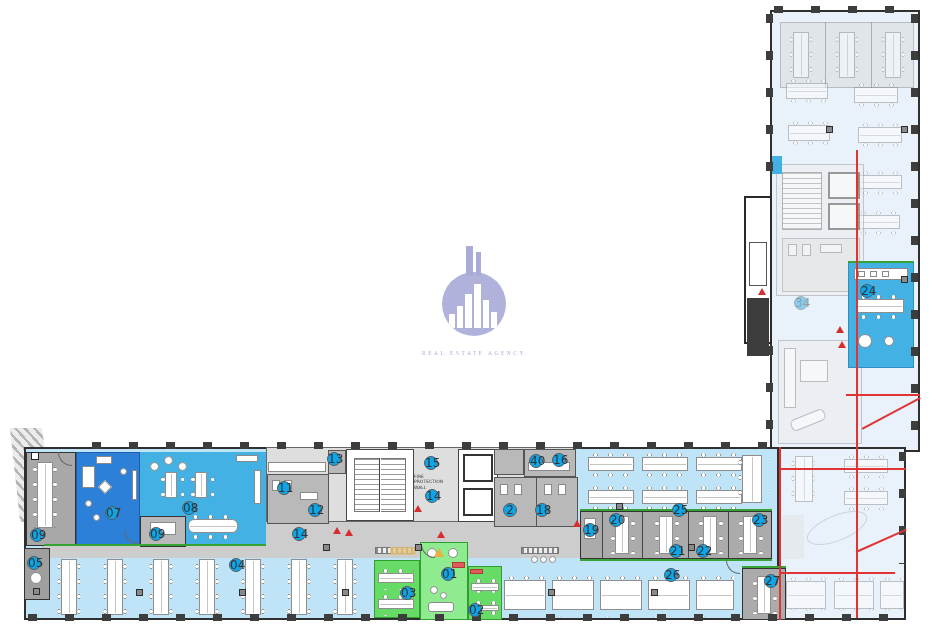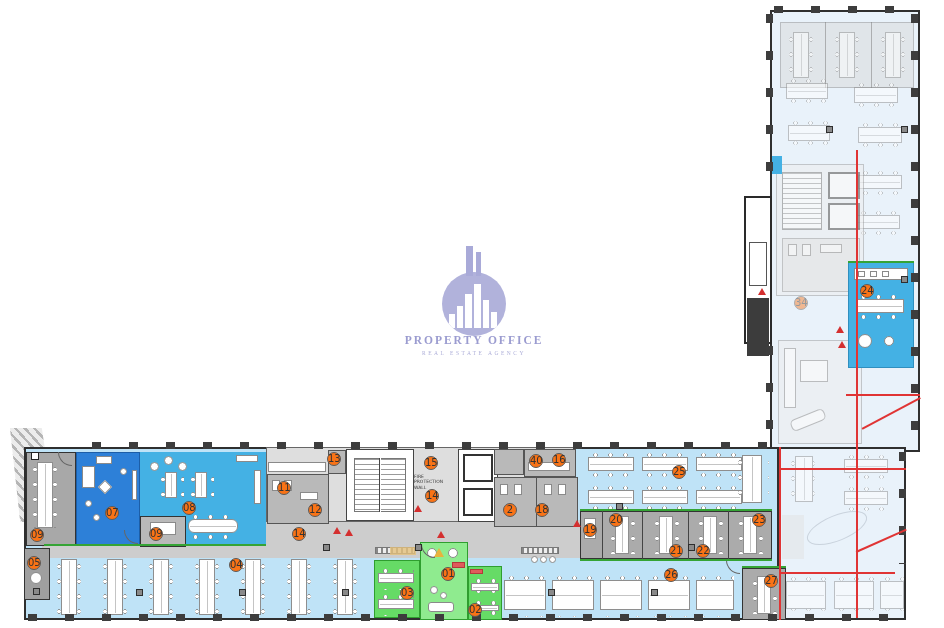--- a/index.html
+++ b/index.html
@@ -1,21 +1,21 @@
 <!DOCTYPE html>
 <html><head>
 <meta charset="utf-8">
 <style>
   html,body{margin:0;padding:0;background:#fff;}
   .plan{position:relative;width:944px;height:628px;background:#fff;overflow:hidden;
         font-family:"DejaVu Sans",sans-serif;}
   .z{position:absolute;box-sizing:border-box;}
   
-  .rl{position:absolute;width:14px;height:14px;border-radius:50%;background:#f97316;
-      border:1px solid #5a5a5a;color:#333;font-size:10px;line-height:12px;text-align:center;
+  .rl{position:absolute;width:14px;height:14px;border-radius:50%;background:#0ea5e9;
+      border:1px solid #5a5a5a;color:#333;font-size:12px;line-height:12px;text-align:center;
       z-index:30;box-sizing:border-box;}
   .rl.faded{opacity:.45;}
   
   .cl{position:absolute;background-image:radial-gradient(circle,#fff 1.6px,#8a8a8a 2px,rgba(255,255,255,0) 2.5px);}
   .cl-v{background-size:10px 15px;}
   .cl-h{background-size:15px 10px;}
   .cl .dsk{position:absolute;background:#fff;border:1px solid #8e8e8e;box-sizing:border-box;}
   .cl-v .dsk{top:0;bottom:0;left:7px;right:7px;}
   .cl-h .dsk{left:0;right:0;top:7px;bottom:7px;}
   .cl-v .dsk::after{content:"";position:absolute;left:50%;top:1px;bottom:1px;width:1px;background:#c4c4c4;}
@@ -389,32 +389,31 @@
   <div class="rl" style="left:424px;top:456px;">15</div>
   <div class="rl" style="left:552px;top:453px;">16</div>
   <div class="rl" style="left:503px;top:503px;">2</div>
   <div class="rl" style="left:535px;top:503px;">18</div>
   <div class="rl" style="left:583px;top:523px;">19</div>
   <div class="rl" style="left:609px;top:513px;">20</div>
   <div class="rl" style="left:669px;top:544px;">21</div>
   <div class="rl" style="left:696px;top:544px;">22</div>
   <div class="rl" style="left:752px;top:513px;">23</div>
   <div class="rl" style="left:860px;top:284px;">24</div>
-  <div class="rl" style="left:672px;top:465px;">25</div>
+  <div class="rl" style="left:672px;top:503px;">25</div>
   <div class="rl" style="left:664px;top:560px;margin-top:8px;">26</div>
   <div class="rl" style="left:764px;top:574px;">27</div>
   <div class="rl faded" style="left:794px;top:296px;">34</div>
   <div class="rl" style="left:501px;top:454px;margin-left:28px;">40</div>
 
   <div class="lbar" style="left:466px;top:246px;width:7px;height:30px;background:#a9aad8;"></div>
   <div class="lbar" style="left:476px;top:252px;width:5px;height:24px;background:#a9aad8;"></div>
   <div class="logo-circle" style="left:442px;top:272px;width:64px;height:64px;background:#a9aad8;opacity:.9;">
     <div class="z" style="left:7px;bottom:8px;width:6px;height:14px;background:#fff;"></div>
     <div class="z" style="left:15px;bottom:8px;width:6px;height:22px;background:#fff;"></div>
     <div class="z" style="left:23px;bottom:8px;width:7px;height:34px;background:#fff;"></div>
     <div class="z" style="left:32px;bottom:8px;width:7px;height:44px;background:#fff;"></div>
     <div class="z" style="left:41px;bottom:8px;width:6px;height:28px;background:#fff;"></div>
     <div class="z" style="left:49px;bottom:8px;width:6px;height:16px;background:#fff;"></div>
   </div>
-  <div class="logo-title" style="left:374px;top:334px;width:200px;">PROPERTY OFFICE</div>
   <div class="logo-sub" style="left:394px;top:350px;width:160px;">REAL ESTATE AGENCY</div>
 
 </div>
 
 </body></html>

